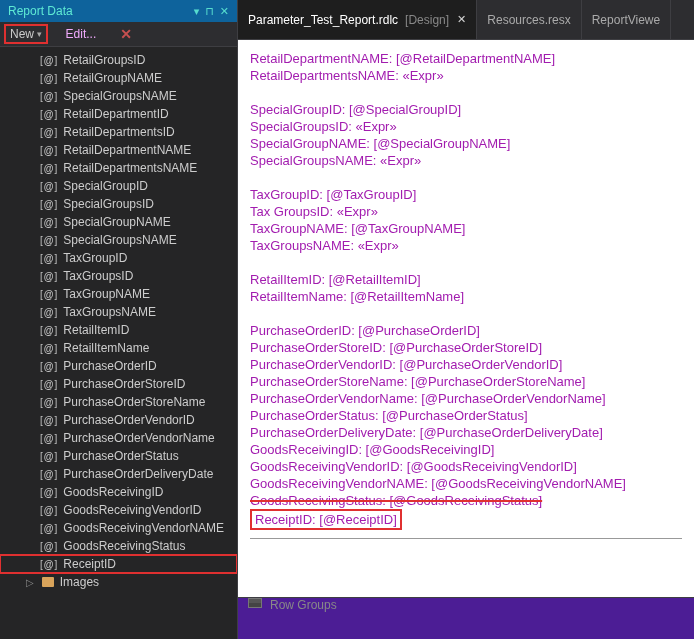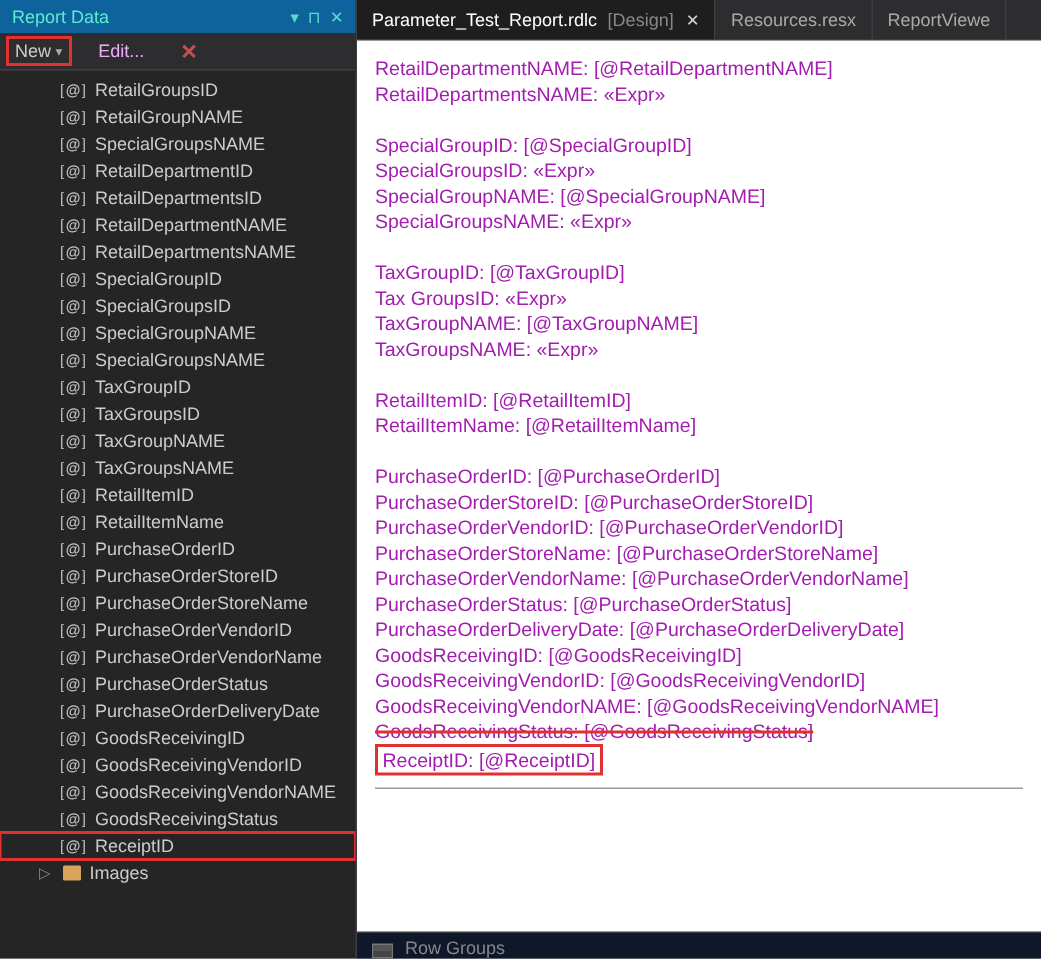--- a/index.html
+++ b/index.html
@@ -82,21 +82,21 @@
   .right-area {
     flex: 1;
     display: flex;
     flex-direction: column;
     background: #2d2d30;
   }
   .tabs {
     display: flex;
     background: #2d2d30;
     border-bottom: 1px solid #3e3e42;
-    height: 27px;
+    height: 40px;
     align-items: stretch;
   }
   .tab {
     padding: 4px 10px;
     color: #aaa;
     font-size: 12px;
     display: flex;
     align-items: center;
     gap: 4px;
     cursor: pointer;
@@ -116,25 +116,25 @@
     position: relative;
   }
   .design-surface .line { white-space: nowrap; }
   .strike { text-decoration: line-through; text-decoration-color: #e03030; text-decoration-thickness: 2px; }
   .red-box {
     border: 2px solid #e03030;
     display: inline-block;
     padding: 0 3px;
   }
   .row-groups-bar {
-    height: 18px;
-    background: #0f172a;
+    height: 42px;
+    background: #4c1d95;
     border-top: 1px solid #3e3e42;
     display: flex;
-    align-items: flex-end;
+    align-items: flex-start;
     padding-left: 10px;
     color: #888;
     gap: 8px;
     font-size: 12px;
   }
   .rg-icon {
     width: 14px; height: 10px;
     border: 1px solid #777;
     background: linear-gradient(#555 50%, #444 50%);
   }

